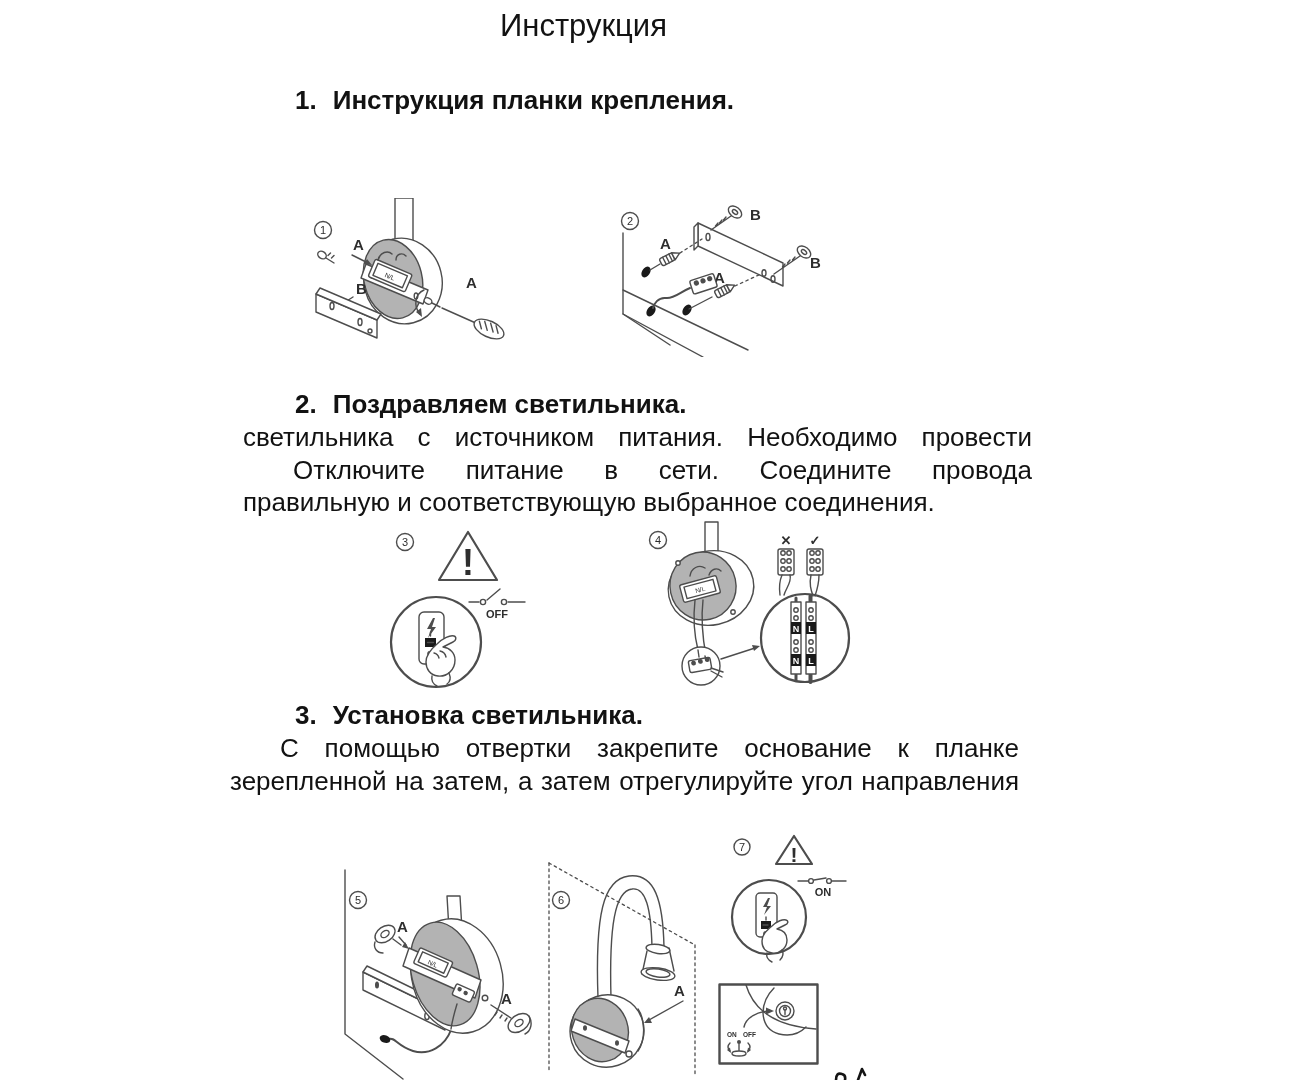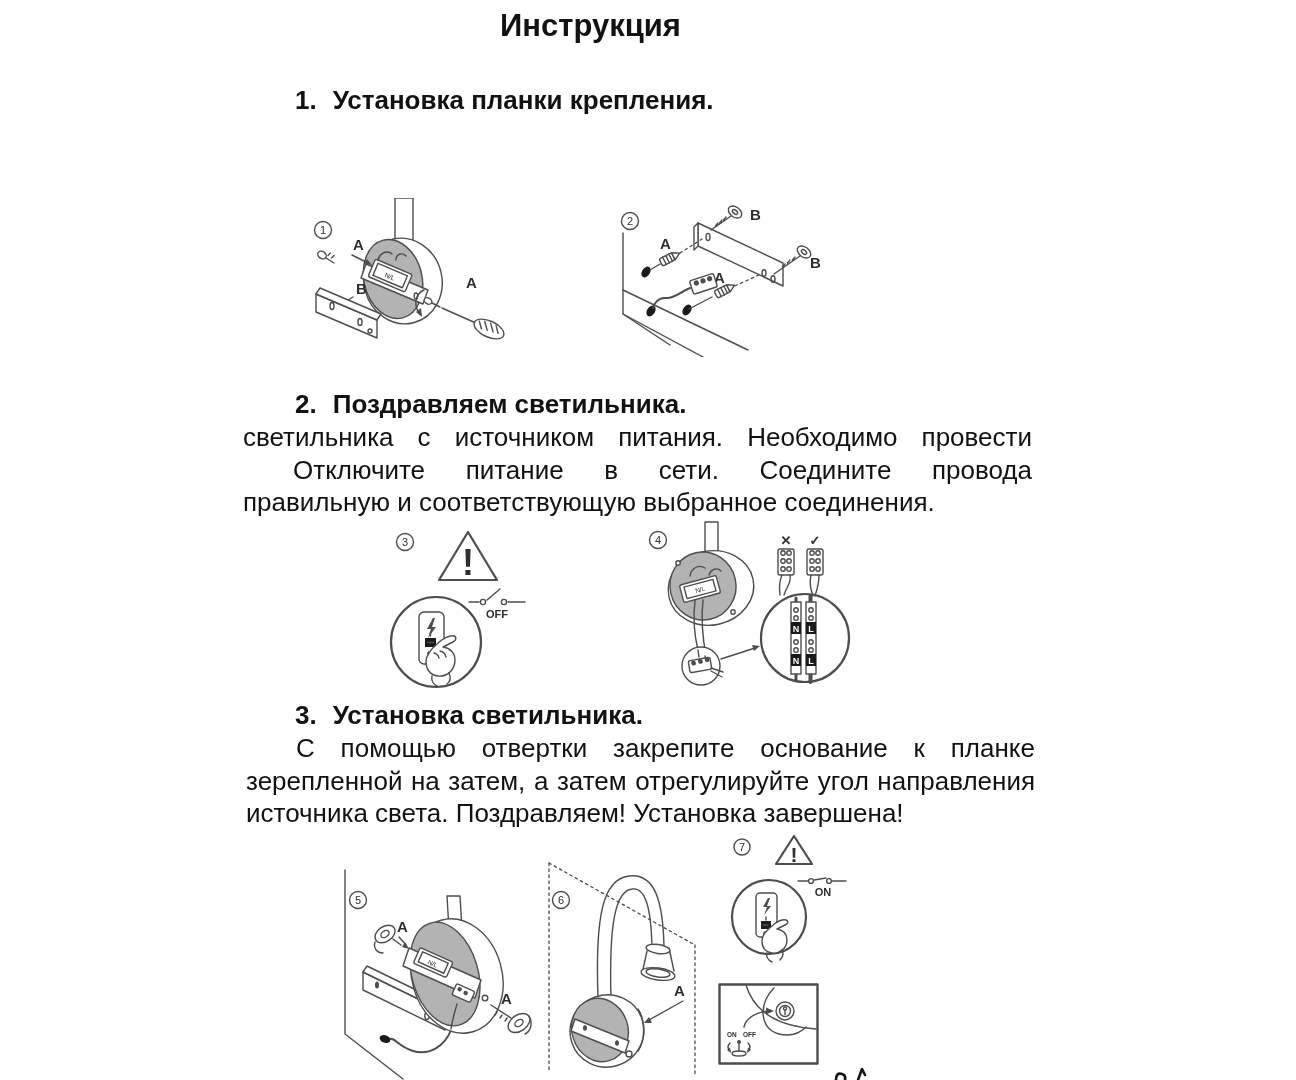--- a/index.html
+++ b/index.html
@@ -1,18 +1,18 @@
 <!DOCTYPE html>
 <html><head>
 <meta charset="utf-8">
 <style>
   html,body{margin:0;padding:0;background:#fff;}
   .page{position:relative;width:1296px;height:1080px;background:#ffffff;overflow:hidden;
         font-family:"Liberation Sans",sans-serif;color:#121212;}
-  .title{position:absolute;left:500px;top:8px;font-size:31px;font-weight:700;}
+  .title{position:absolute;left:500px;top:8px;font-size:31px;font-weight:400;}
   .heading{position:absolute;display:flex;gap:16px;font-size:26px;font-weight:bold;white-space:nowrap;}
   .para{position:absolute;width:789px;font-size:26px;line-height:32.5px;}
   .jline{text-align:justify;text-align-last:justify;}
   .indent{padding-left:50px;}
   .fig{position:absolute;}
   .fig path,.fig ellipse,.fig circle,.fig polygon,.fig rect,.fig line{
       fill:none;stroke:#4d4d4d;stroke-width:1.4;stroke-linecap:round;stroke-linejoin:round;}
   .fig .w{fill:#ffffff;}
   .fig .g{fill:#b3b3b3;}
   .fig .k{fill:#4d4d4d;stroke:none;}
@@ -32,21 +32,21 @@
 </style>
 </head>
 <body>
 
 <div class="page">
 
   <div class="title">Инструкция</div>
 
   <div class="heading" style="left:295px;top:85px">
     <span>1.</span>
-    <span>Установка планки крепления.</span>
+    <span>Инструкция планки крепления.</span>
   </div>
 
   <svg class="fig" style="left:282px;top:198px" width="280" height="172" viewBox="0 0 280 172">
     <g>
       <circle cx="41" cy="32" r="8.5" class="w"></circle>
       <text x="41" y="36" class="num">1</text>
     </g>
     <polygon points="113,0 131,0 131,49 113,47" class="w"></polygon>
     <g>
       <ellipse cx="121" cy="83" rx="39" ry="43" transform="rotate(-14 121 83)" class="w"></ellipse>
@@ -274,24 +274,23 @@
       <circle cx="169" cy="51" r="2.2"></circle>
         <circle cx="175" cy="51" r="2.2"></circle>
       <path d="M168 57 C166 66 168 72 170 78 M176 57 C176 66 174 72 172 78"></path>
     </g>
   </svg>
 
   <div class="heading" style="left:295px;top:700px">
     <span>3.</span>
     <span>Установка светильника.</span>
   </div>
-  <div class="para" style="left:246px;top:732px">
+  <div class="para" style="left:230px;top:732px">
     <div class="jline indent">С помощью отвертки закрепите основание к планке</div>
     <div class="jline">зерепленной на затем, а затем отрегулируйте угол направления</div>
-    <div>источника света. Поздравляем! Установка завершена!</div>
   </div>
 
   <svg class="fig" style="left:333px;top:858px" width="216" height="222" viewBox="0 0 216 222">
     <g>
       <circle cx="25" cy="42" r="8.5" class="w"></circle>
       <text x="25" y="46" class="num">5</text>
     </g>
     <path d="M12 12 V176 L70 221"></path>
     <g>
       <polygon points="30,114 112,154 112,172 30,132" class="w"></polygon>

